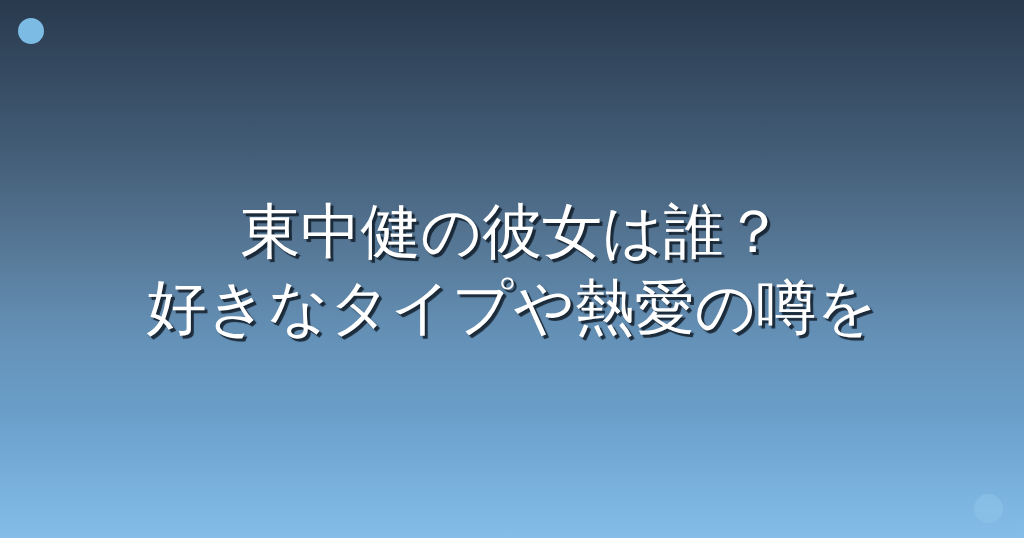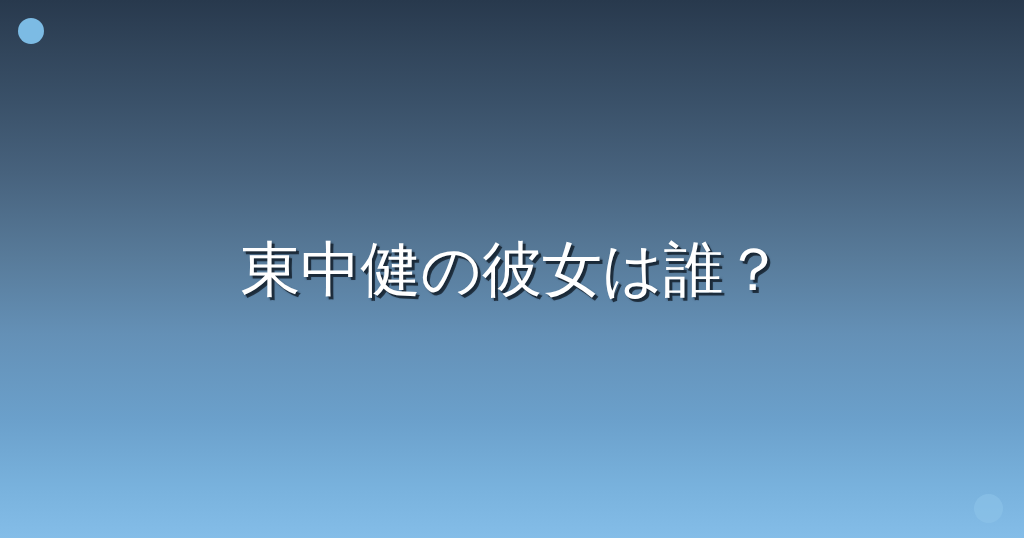--- a/index.html
+++ b/index.html
@@ -83,15 +83,16 @@
 <body>
 
 <div id="canvas">
 
   <div class="bokeh" id="bokeh-top-left"></div>
 
   <div class="bokeh" id="bokeh-bottom-right"></div>
 
   <div id="title-block">
     <span class="title-line">東中健の彼女は誰？</span>
+    <span class="title-line">好きなタイプや熱愛の噂を</span>
   </div>
 
 </div>
 
 </body></html>

